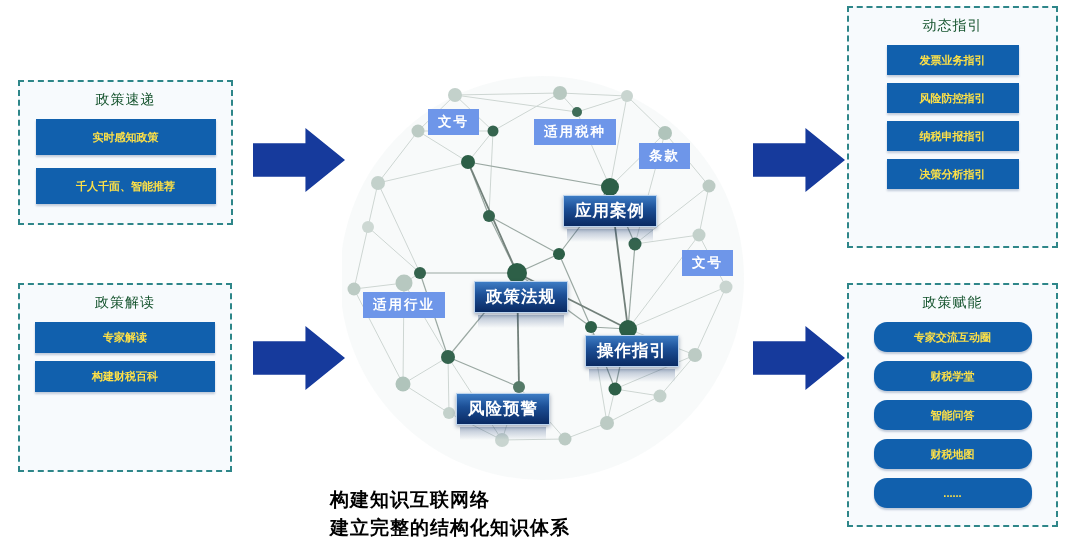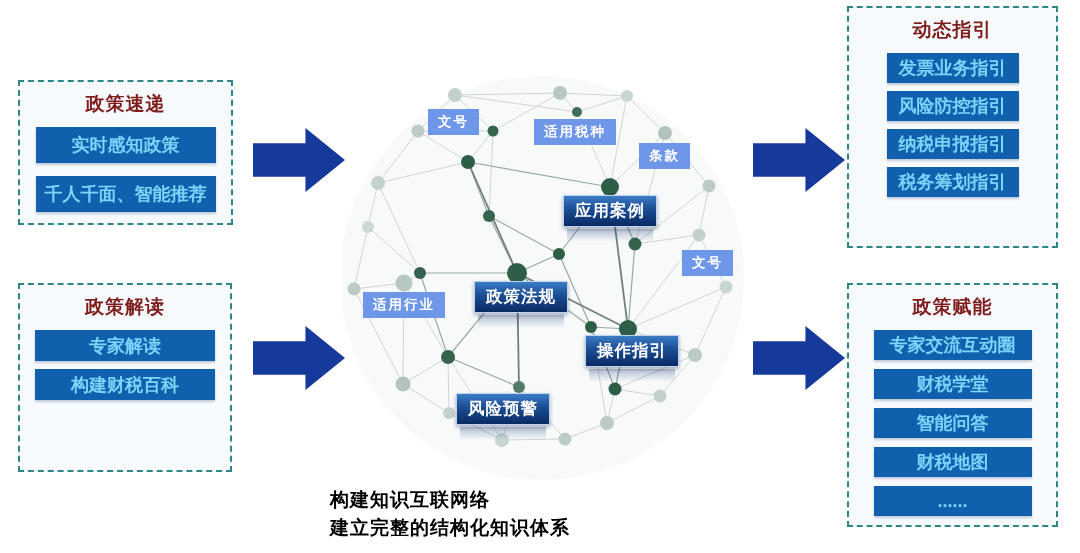--- a/index.html
+++ b/index.html
@@ -8,40 +8,40 @@
   .stage { position: relative; width: 1080px; height: 553px; background: #ffffff; }
 
   
   .panel {
     position: absolute;
     border: 2px dashed #2e8689;
     background: #f7fafd;
     display: flex; flex-direction: column; align-items: center;
   }
   .panel-title {
-    font-size: 19px; font-weight: bold; color: #7f1d1d;
+    font-size: 14px; font-weight: normal; color: #14532d;
     margin: 9px 0 10px 0; letter-spacing: 1px;
   }
   .panel-item {
-    background: #1160ad; color: #7dd3fc;
-    font-size: 18px; font-weight: bold;
+    background: #1160ad; color: #fde047;
+    font-size: 11px; font-weight: bold;
     display: flex; align-items: center; justify-content: center;
     height: 31px; flex: none;
     box-shadow: 0 2px 2px rgba(30,60,110,0.25);
     white-space: nowrap;
   }
   #panel-left-top    { left: 18px;  top: 80px;  width: 215px; height: 145px; }
   #panel-left-bottom { left: 18px;  top: 283px; width: 214px; height: 189px; }
   #panel-right-top   { left: 847px; top: 6px;   width: 211px; height: 242px; }
   #panel-right-bottom{ left: 847px; top: 283px; width: 211px; height: 244px; align-items: center; }
   #panel-left-top .panel-item,
   #panel-left-bottom .panel-item { width: 180px; margin-bottom: 8px; }
   #panel-left-top .panel-item { height: 36px; margin-bottom: 13px; }
   #panel-right-top .panel-item { width: 132px; margin-bottom: 8px; height: 30px; }
-  #panel-right-bottom .panel-item { width: 158px; margin-bottom: 9px; height: 30px; }
+  #panel-right-bottom .panel-item { width: 158px; margin-bottom: 9px; height: 30px; border-radius: 13px; }
 
   
   .arrow {
     position: absolute; width: 92px; height: 64px; background: #163a9c;
     clip-path: polygon(0% 24%, 57% 24%, 57% 0%, 100% 50%, 57% 100%, 57% 76%, 0% 76%);
   }
   #arrow-1 { left: 253px; top: 128px; }
   #arrow-2 { left: 253px; top: 326px; }
   #arrow-3 { left: 753px; top: 128px; }
   #arrow-4 { left: 753px; top: 326px; }
@@ -92,21 +92,21 @@
     <div class="panel-title">政策解读</div>
     <div class="panel-item">专家解读</div>
     <div class="panel-item">构建财税百科</div>
   </div>
 
   <div class="panel" id="panel-right-top">
     <div class="panel-title">动态指引</div>
     <div class="panel-item">发票业务指引</div>
     <div class="panel-item">风险防控指引</div>
     <div class="panel-item">纳税申报指引</div>
-    <div class="panel-item">税务筹划指引</div>
+    <div class="panel-item">决策分析指引</div>
   </div>
 
   <div class="panel" id="panel-right-bottom">
     <div class="panel-title">政策赋能</div>
     <div class="panel-item">专家交流互动圈</div>
     <div class="panel-item">财税学堂</div>
     <div class="panel-item">智能问答</div>
     <div class="panel-item">财税地图</div>
     <div class="panel-item">......</div>
   </div>

